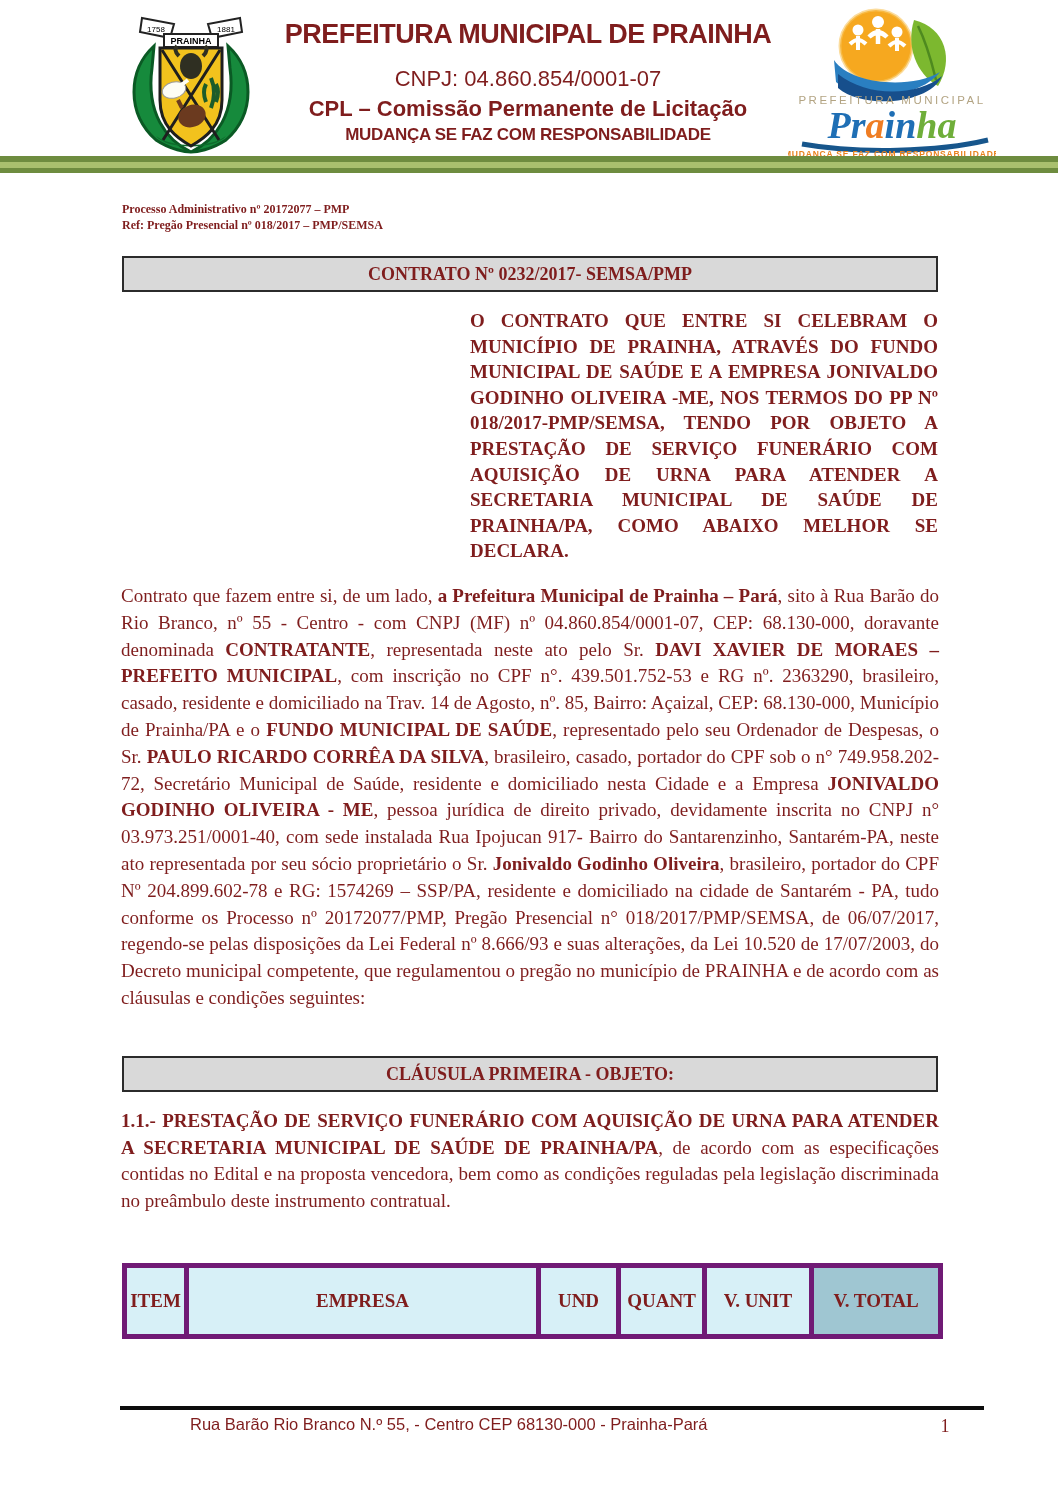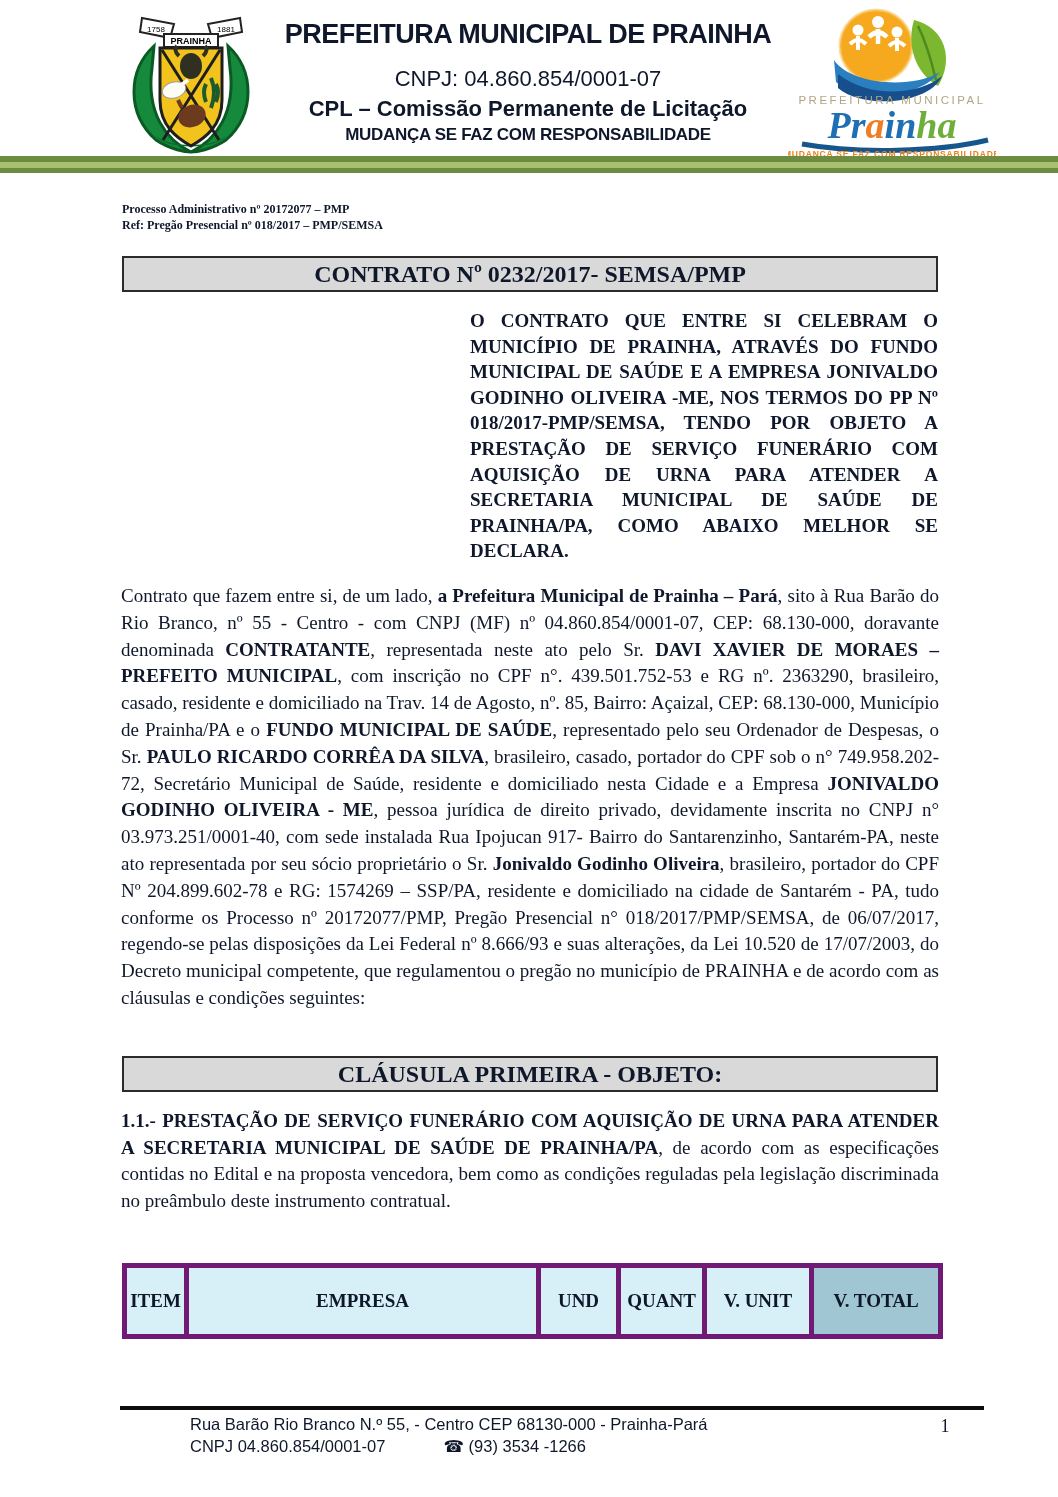--- a/index.html
+++ b/index.html
@@ -1,40 +1,40 @@
 <!DOCTYPE html>
 <html><head>
 <meta charset="utf-8">
 <style>
   html,body{margin:0;padding:0;background:#888;}
   .page{
     position:relative; width:1058px; height:1497px; background:#fff;
     margin:0 auto; overflow:hidden;
-    font-family:"Liberation Serif", serif; color:#0f172a;
+    font-family:"Liberation Serif", serif; color:#7f1d1d;
   }
   
   .crest{position:absolute; left:116px; top:8px; width:150px; height:148px;}
   .header-text{position:absolute; left:268px; top:20px; width:520px; text-align:center;
     font-family:"Liberation Sans", sans-serif;}
   .h-title{font-size:27px; font-weight:700; letter-spacing:-0.5px; line-height:1.1;}
   .h-cnpj{font-size:22px; font-weight:400; margin-top:16px;}
   .h-cpl{font-size:22px; font-weight:700; margin-top:4px;}
   .h-motto{font-size:17px; font-weight:700; margin-top:3px; letter-spacing:-0.3px;}
   .logo{position:absolute; left:788px; top:4px; width:208px; height:156px;}
   .green-bar{position:absolute; left:0; top:156px; width:1058px; height:17px;}
   .green-bar .d1{height:6px; background:#6e8c3f;}
   .green-bar .l1{height:6px; background:#a9c06e;}
   .green-bar .d2{height:5px; background:#6e8c3f;}
   
   .meta{position:absolute; left:122px; top:202px; font-size:12px; font-weight:700; line-height:1.32;}
   
   .box{
     position:absolute; left:122px; width:812px; height:32px;
     background:#d9d9d9; border:2px solid #2b2b2b;
-    font-size:24px; font-weight:700; text-align:center; line-height:32px;
+    font-size:18px; font-weight:700; text-align:center; line-height:32px;
   }
   .contract-box{top:256px;}
   .clause-box{top:1056px;}
   
   .preamble{
     position:absolute; left:470px; top:308px; width:468px; margin:0;
     font-size:19px; font-weight:700; text-align:justify; line-height:25.6px;
   }
   .bodytext{
     position:absolute; left:121px; top:583px; width:818px; margin:0;
@@ -169,20 +169,16 @@
       <th>QUANT</th>
       <th>V. UNIT</th>
       <th class="total">V. TOTAL</th>
     </tr>
   </tbody>
     </table>
 
   <div class="footer-rule"></div>
   <div class="footer-text">
     <div>Rua Barão Rio Branco N.º 55, - Centro CEP 68130-000 - Prainha-Pará</div>
-    <div>
-      <span>CNPJ 04.860.854/0001-07</span><span class="gap"></span><span>☎</span>
-      <span>(93) 3534 -1266</span>
-    </div>
   </div>
   <div class="page-num">1</div>
 
 </div>
 
 </body></html>

